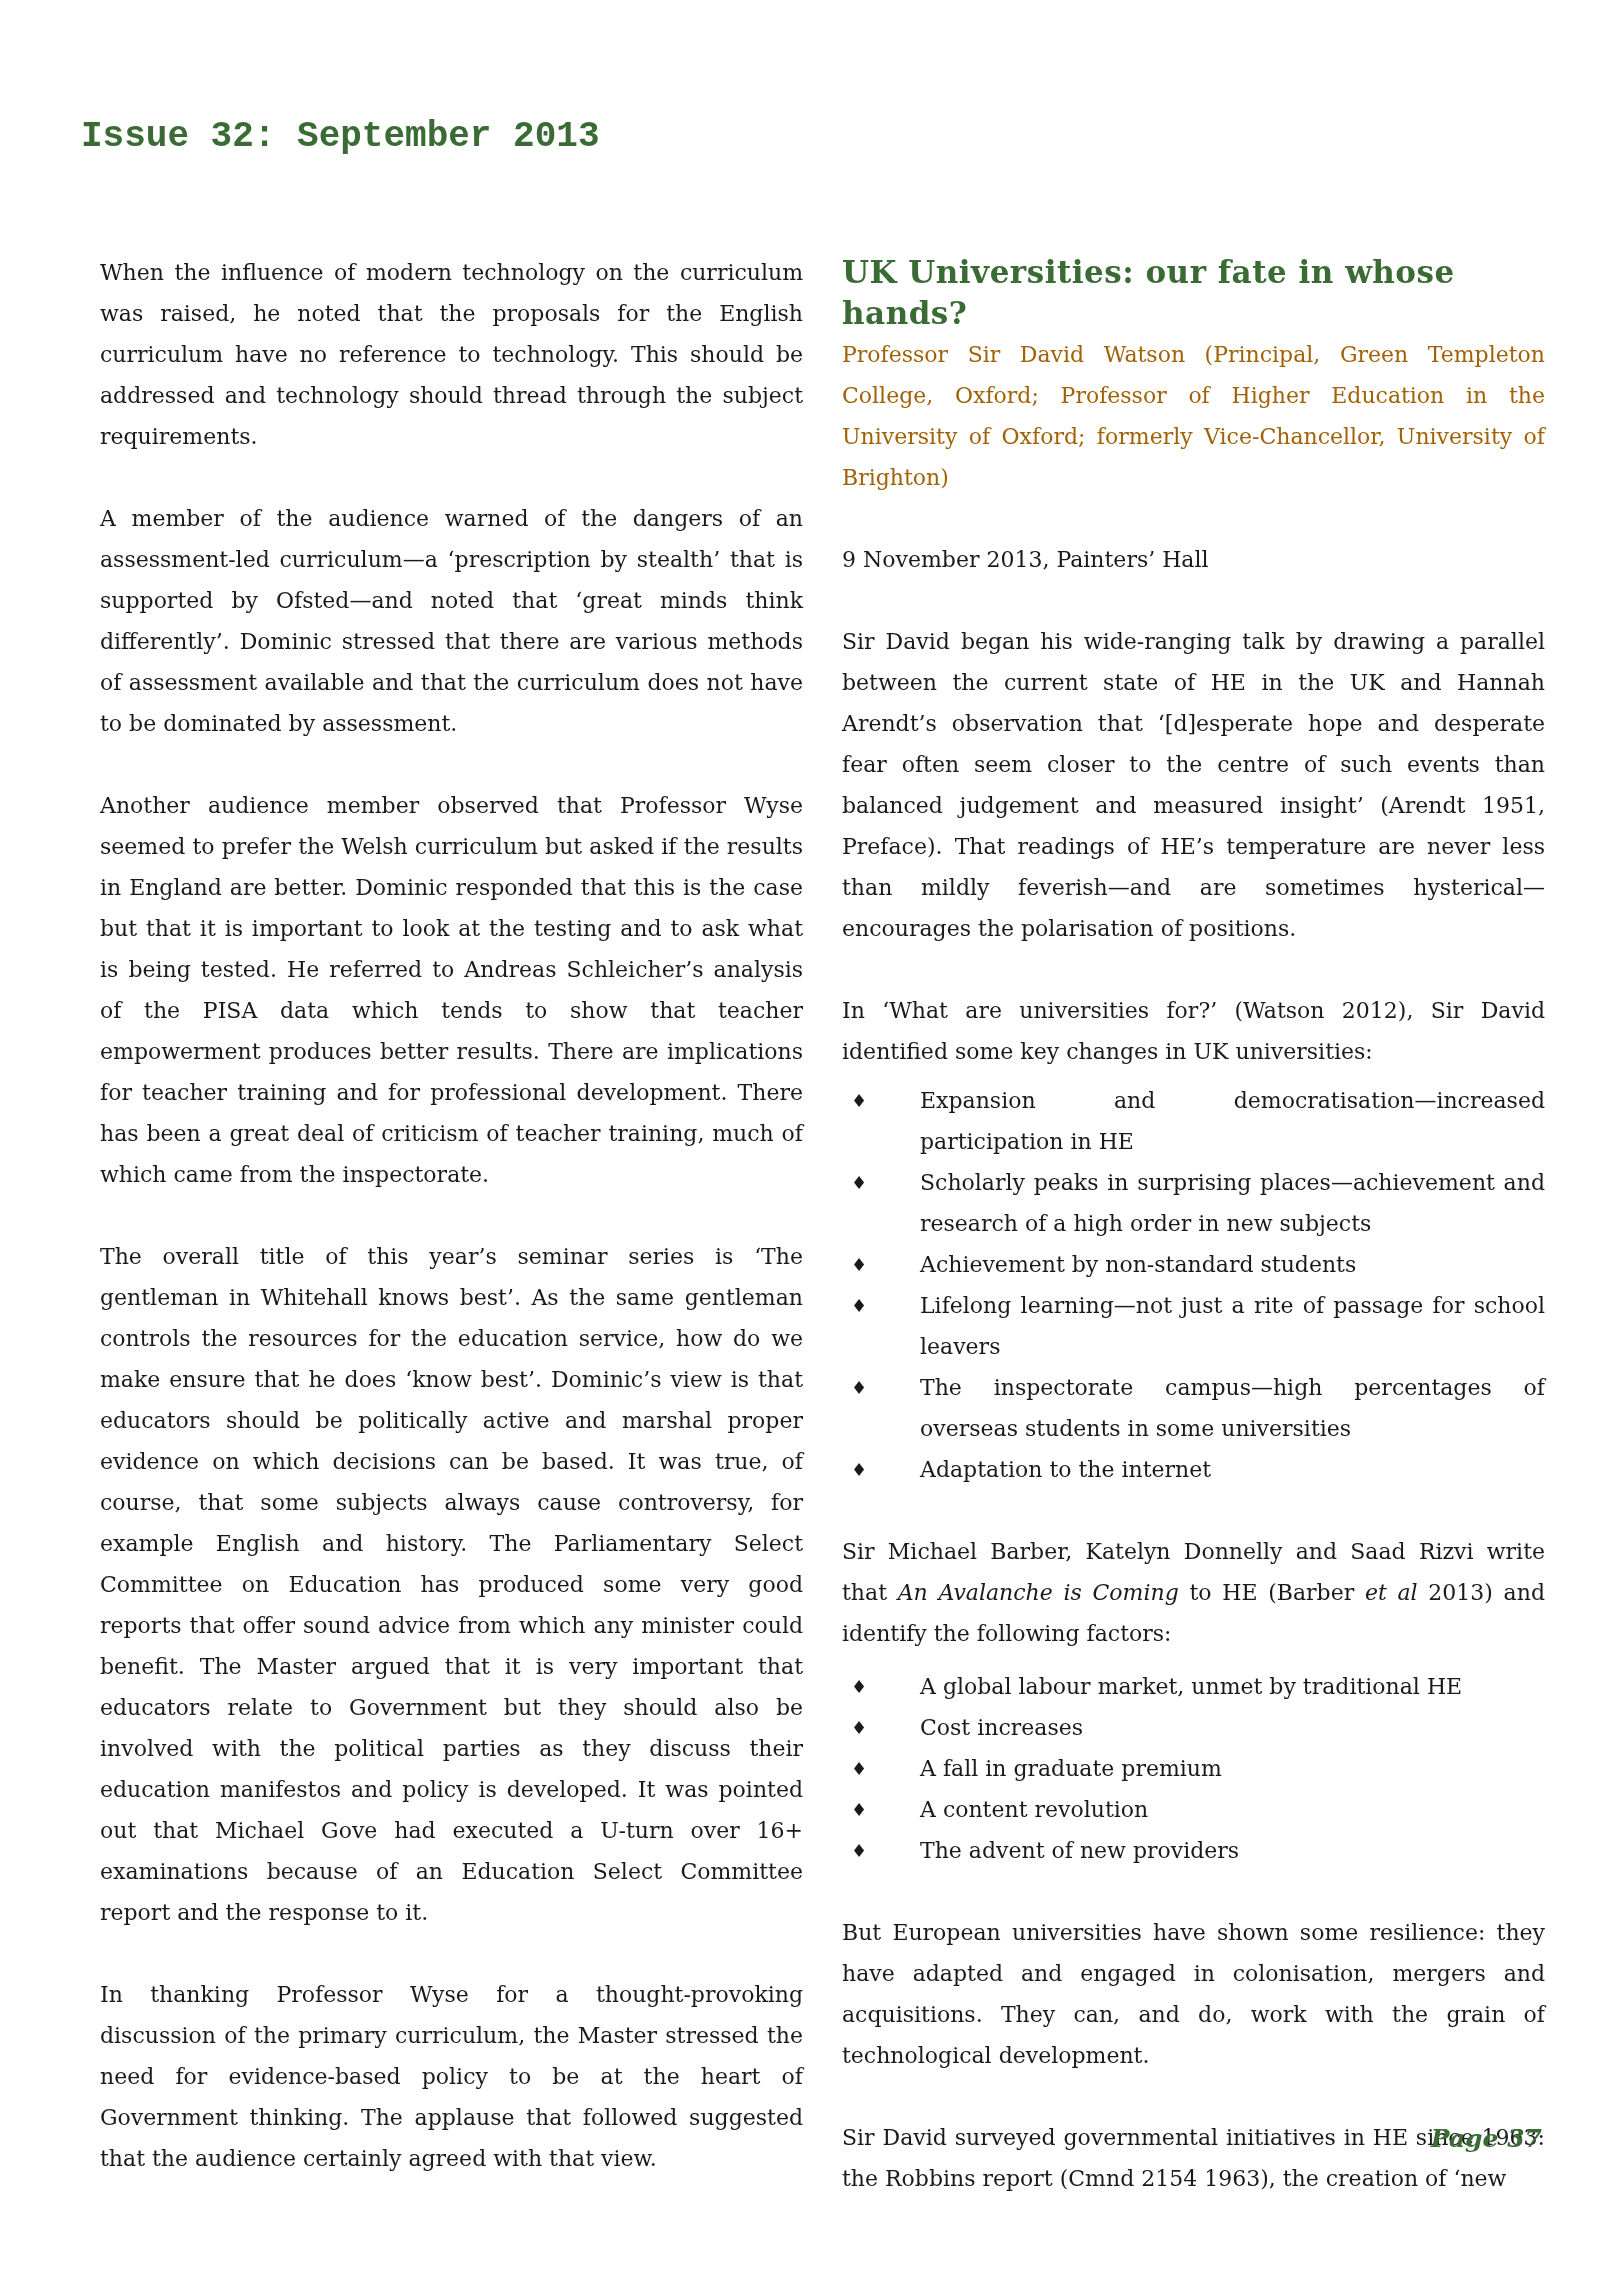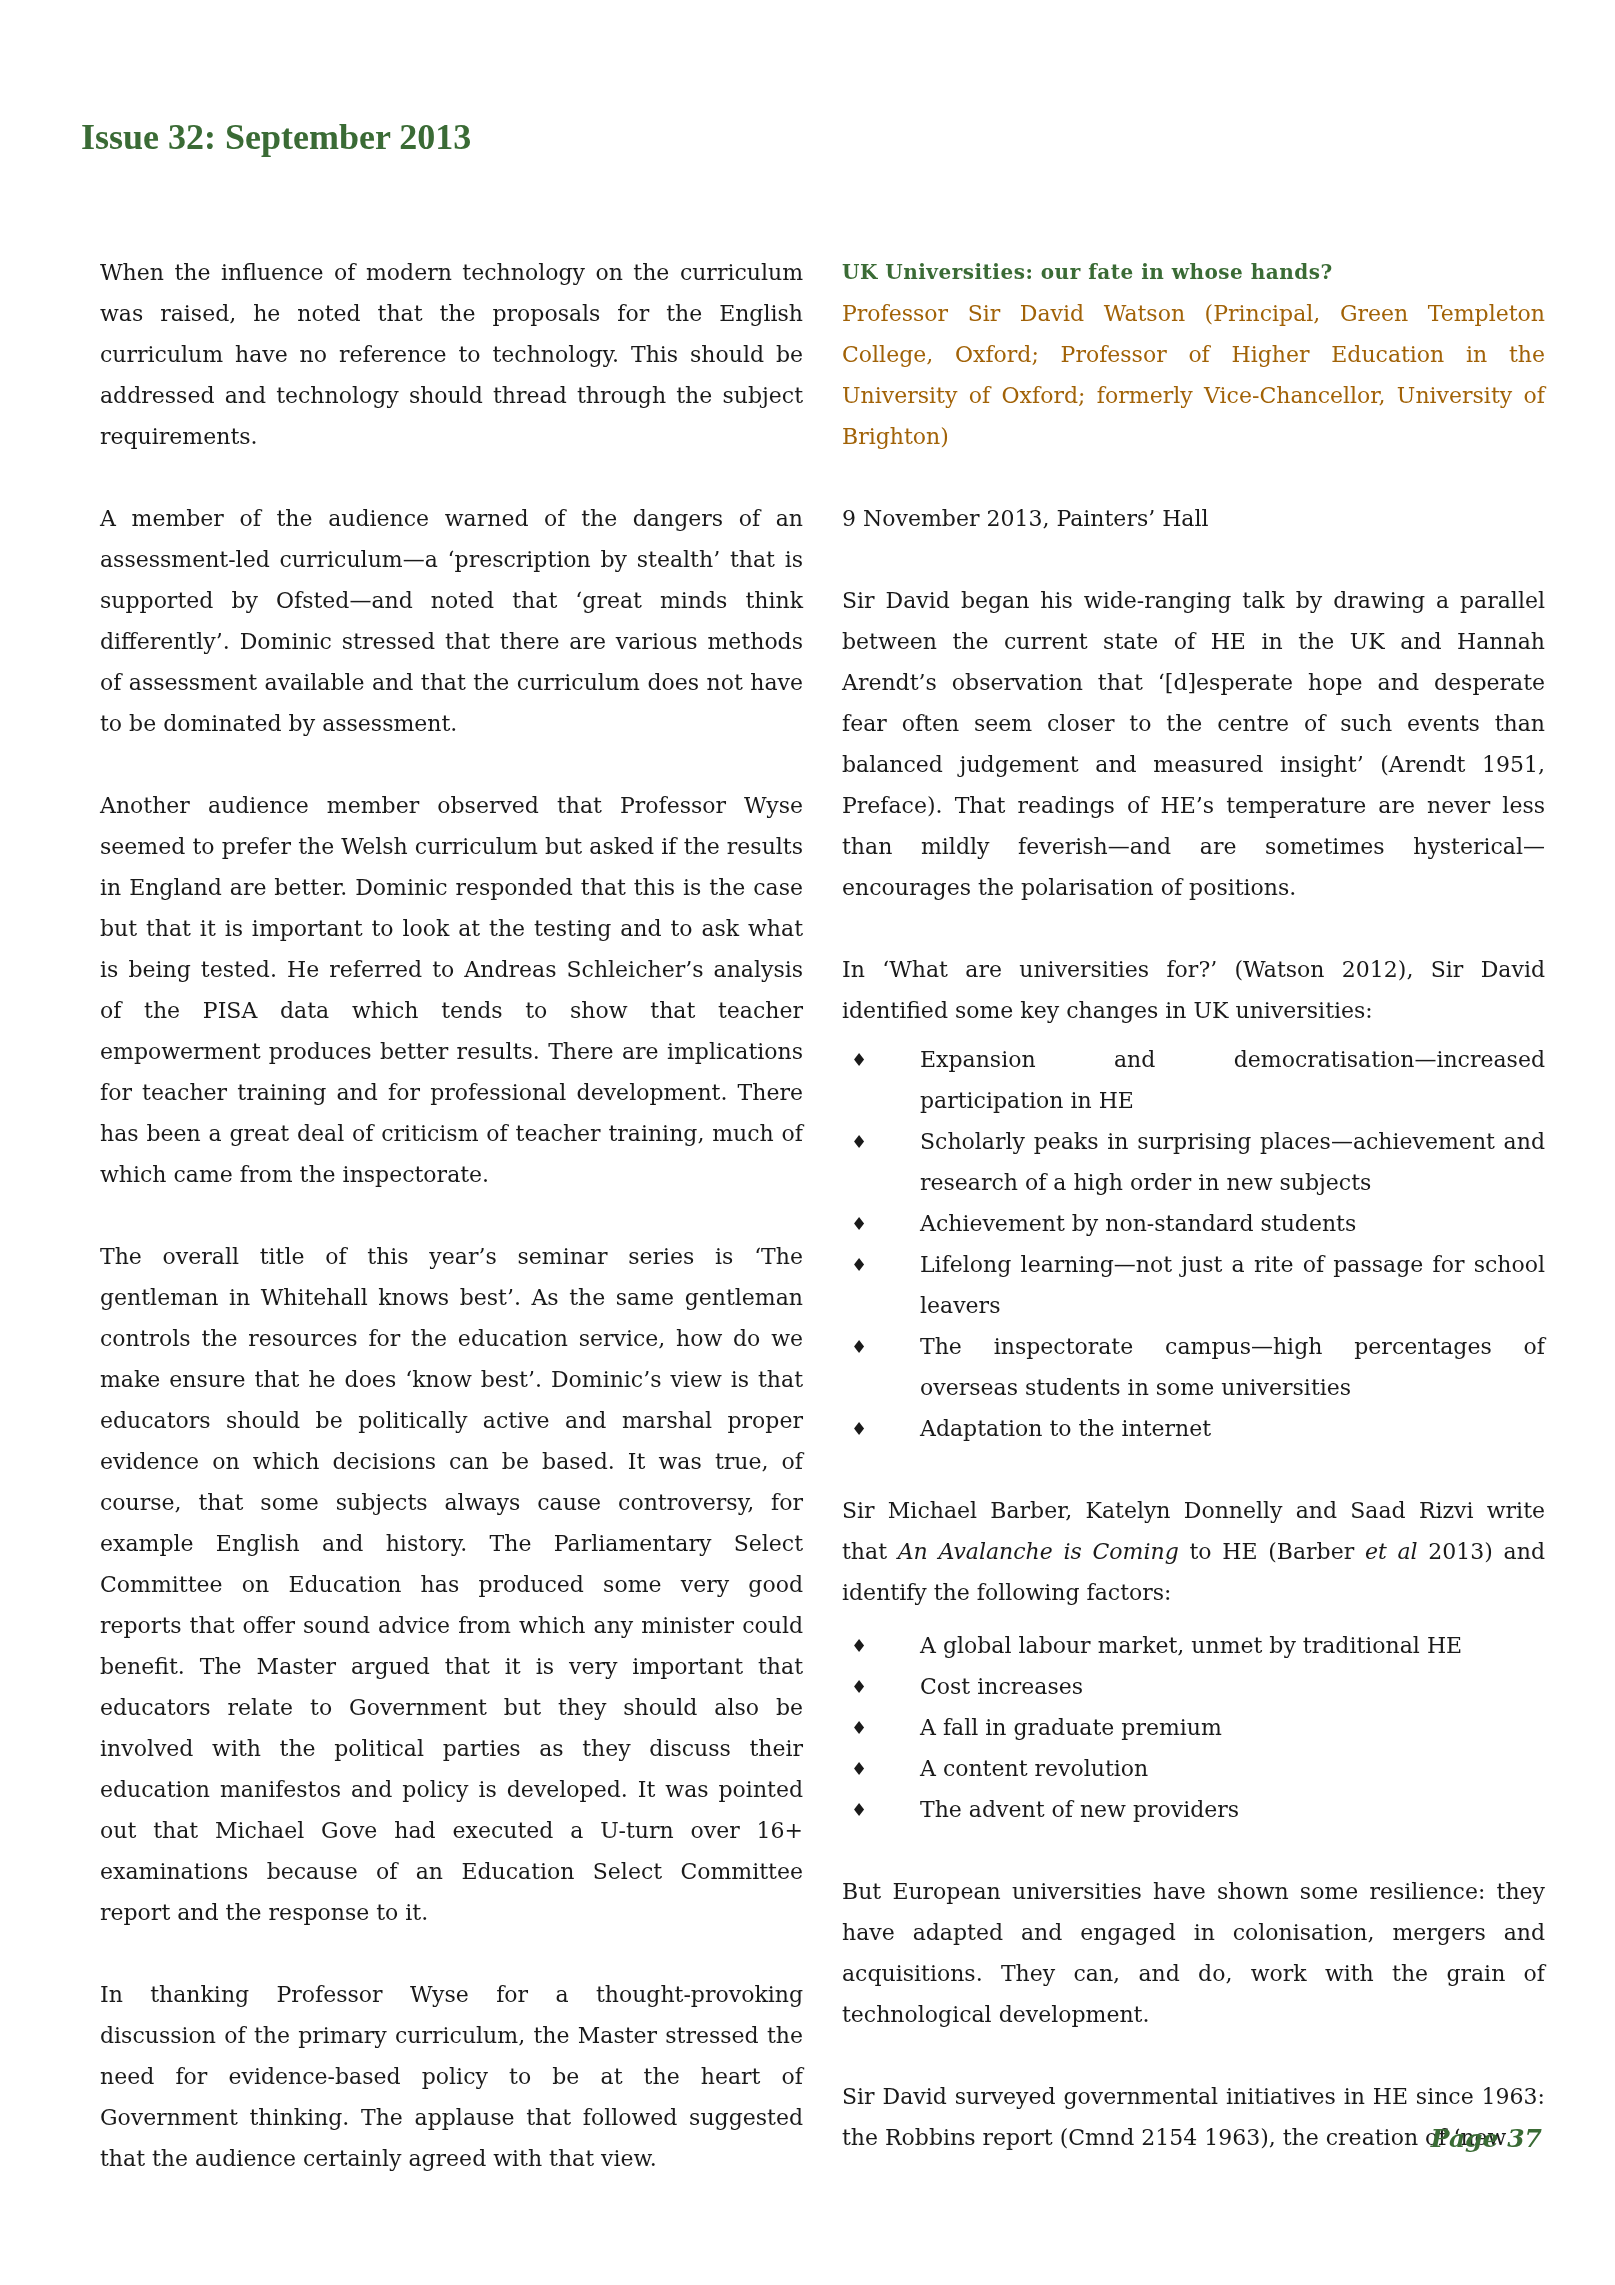--- a/index.html
+++ b/index.html
@@ -1,23 +1,23 @@
 <!DOCTYPE html>
 <html style="font-size:14.5px"><head>
 <meta charset="utf-8">
 <style>
   html, body { margin: 0; padding: 0; background: #ffffff; }
   body { width: 1616px; height: 2285px; position: relative; overflow: hidden; font-family: "DejaVu Serif", "Liberation Serif", serif; color: #1a1a1a; }
-  .page-title { position: absolute; left: 81px; top: 116px; font-family: Liberation Serif, serif; font-weight: bold; font-size: 36px; color: #3a6b35; letter-spacing: 0px; margin: 0; }
+  .page-title { position: absolute; left: 81px; top: 116px; font-family: Liberation Mono, monospace; font-weight: bold; font-size: 36px; color: #3a6b35; letter-spacing: 0px; margin: 0; }
   .col { position: absolute; font-size: 22px; line-height: 41px; text-align: justify; }
   .col-left { left: 100px; top: 252px; width: 703px; }
   .col-right { left: 842px; top: 252px; width: 703px; }
   .col p { margin: 0 0 41px 0; hyphens: manual; }
   .col p.last { margin-bottom: 14px; }
-  .section-heading { font-family: "DejaVu Serif", serif; font-weight: bold; color: #3a6b35; font-size: 20px; line-height: 41px; margin: 0; text-align: left; letter-spacing: 0.5px; }
+  .section-heading { font-family: "DejaVu Serif", serif; font-weight: bold; color: #3a6b35; font-size: 31px; line-height: 41px; margin: 0; text-align: left; letter-spacing: 0.5px; }
   .byline { margin: 0 0 0 31px; color: #a16207; }
   .date-line { margin: 0 0 41px 31px; text-align: left; }
   ul.bullets { list-style: none; margin: 0 0 41px 0; padding: 0; }
   ul.bullets li { position: relative; padding-left: 78px; }
   ul.bullets li .bullet-icon { position: absolute; left: 9px; top: 0; font-size: 18px; }
   .page-number { position: absolute; right: 74px; top: 2124px; font-family: "DejaVu Serif", serif; font-weight: bold; font-size: 25px; color: #3a6b35; font-style: italic; }
   em { font-style: italic; }
 </style>
 </head>
 <body>

